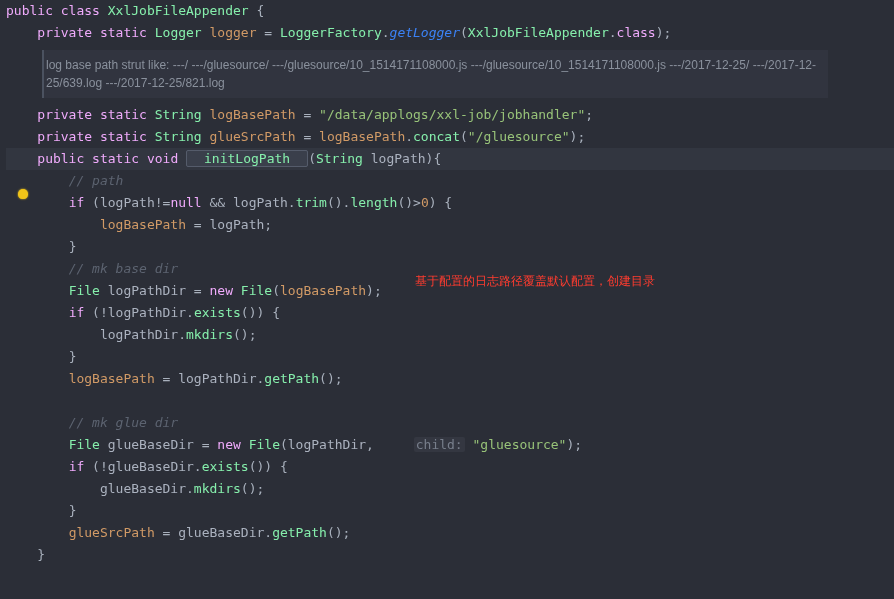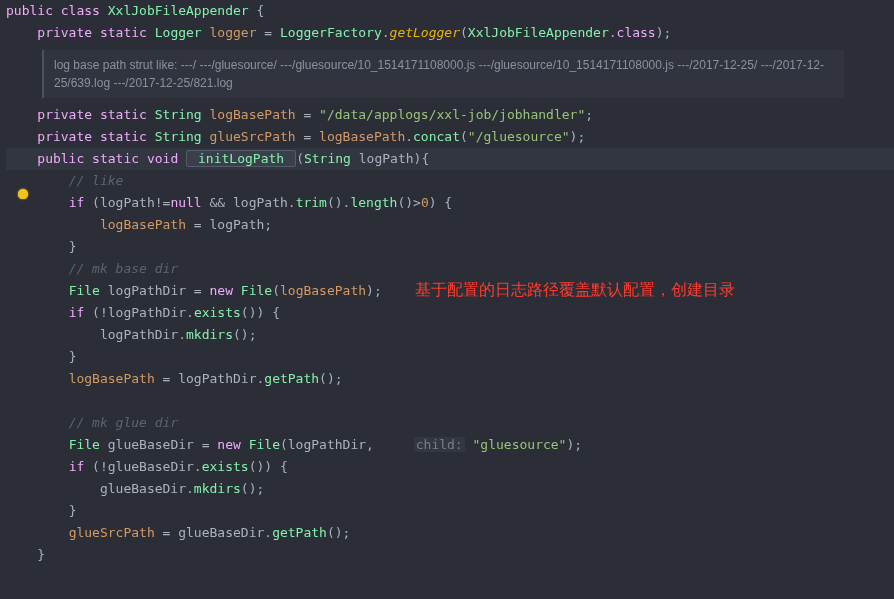--- a/index.html
+++ b/index.html
@@ -21,82 +21,81 @@
   pre {
     margin: 0;
     white-space: pre;
   }
   .kw    { color: #f0abfc; } 
   .type  { color: #86efac; } 
   .ident { color: #abb2bf; } 
   .punc  { color: #a9b1bd; }
   .field { color: #d19a66; } 
   .call  { color: #86efac; } 
-  .callItal { color: #eab308; font-style: italic; }
+  .callItal { color: #3b82f6; font-style: italic; }
   .str   { color: #98c379; } 
   .num   { color: #d19a66; }
   .cmt   { color: #5c6370; font-style: italic; }
   .param { color: #abb2bf; }
   .hint  { color: #787f8c; background: rgba(120,127,140,0.12); padding: 0 2px; border-radius: 2px; font-style: normal; margin-left: 32px; }
   .doc-block {
     margin: 6px 0 6px 36px;
     background: #31343f;
     border-left: 2px solid #4b5260;
-    padding: 6px 10px;
+    padding: 6px 2px;
     width: 780px;
     font-size: 12px;
     line-height: 18px;
     color: #8a919d;
     font-family: sans-serif;
   }
   .annotation {
     position: absolute;
     color: #ff3c2f;
     font-family: "Microsoft YaHei","PingFang SC",sans-serif;
-    font-size: 16px;
+    font-size: 12px;
     font-weight: 500;
     left: 415px;
     top: 270px;
-    margin-top: 9px;
   }
   .bulb {
     position: absolute;
     left: 18px;
     top: 189px;
     width: 10px;
     height: 10px;
     background: #f0c419;
     border-radius: 50% 50% 45% 45%;
     box-shadow: 0 0 2px #f0c419;
   }
   .cursor-hl {
     background: #3a3f4b;
     border: 1px solid #555c6b;
     border-radius: 2px;
-    padding: 0 11px;
+    padding: 0 17px;
   }
   .method-line-bg {
     background: #323640;
     display: inline-block;
     width: 894px;
   }
 </style>
 </head>
 <body>
 
 <div class="editor">
 <span class="bulb"></span>
 <pre><span class="kw">public</span> <span class="kw">class</span> <span class="type">XxlJobFileAppender</span><span class="punc"> {</span>
     <span class="kw">private</span> <span class="kw">static</span> <span class="type">Logger</span> <span class="field">logger</span><span class="punc"> = </span><span class="type">LoggerFactory</span><span class="punc">.</span><span class="callItal">getLogger</span><span class="punc">(</span><span class="type">XxlJobFileAppender</span><span class="punc">.</span><span class="kw">class</span><span class="punc">);</span>
 </pre>
 <div class="doc-block">log base path strut like: ---/ ---/gluesource/ ---/gluesource/10_1514171108000.js ---/gluesource/10_1514171108000.js ---/2017-12-25/ ---/2017-12-25/639.log ---/2017-12-25/821.log</div>
 <pre>    <span class="kw">private</span> <span class="kw">static</span> <span class="type">String</span> <span class="field">logBasePath</span><span class="punc"> = </span><span class="str">"/data/applogs/xxl-job/jobhandler"</span><span class="punc">;</span>
     <span class="kw">private</span> <span class="kw">static</span> <span class="type">String</span> <span class="field">glueSrcPath</span><span class="punc"> = </span><span class="field">logBasePath</span><span class="punc">.</span><span class="call">concat</span><span class="punc">(</span><span class="str">"/gluesource"</span><span class="punc">);</span>
 <span class="method-line-bg">    <span class="kw">public</span> <span class="kw">static</span> <span class="kw">void</span> <span class="cursor-hl"><span class="call">initLogPath</span></span><span class="punc">(</span><span class="type">String</span> <span class="param">logPath</span><span class="punc">){</span></span>
-        <span class="cmt">// like</span>
+        <span class="cmt">// path</span>
         <span class="kw">if</span><span class="punc"> (</span><span class="ident">logPath</span><span class="punc">!=</span><span class="kw">null</span><span class="punc"> &amp;&amp; </span><span class="ident">logPath</span><span class="punc">.</span><span class="call">trim</span><span class="punc">().</span><span class="call">length</span><span class="punc">()&gt;</span><span class="num">0</span><span class="punc">) {</span>
             <span class="field">logBasePath</span><span class="punc"> = </span><span class="ident">logPath</span><span class="punc">;</span>
         <span class="punc">}</span>
         <span class="cmt">// mk base dir</span>
         <span class="type">File</span> <span class="ident">logPathDir</span><span class="punc"> = </span><span class="kw">new</span> <span class="type">File</span><span class="punc">(</span><span class="field">logBasePath</span><span class="punc">);</span>
         <span class="kw">if</span><span class="punc"> (!</span><span class="ident">logPathDir</span><span class="punc">.</span><span class="call">exists</span><span class="punc">()) {</span>
             <span class="ident">logPathDir</span><span class="punc">.</span><span class="call">mkdirs</span><span class="punc">();</span>
         <span class="punc">}</span>
         <span class="field">logBasePath</span><span class="punc"> = </span><span class="ident">logPathDir</span><span class="punc">.</span><span class="call">getPath</span><span class="punc">();</span>
 

